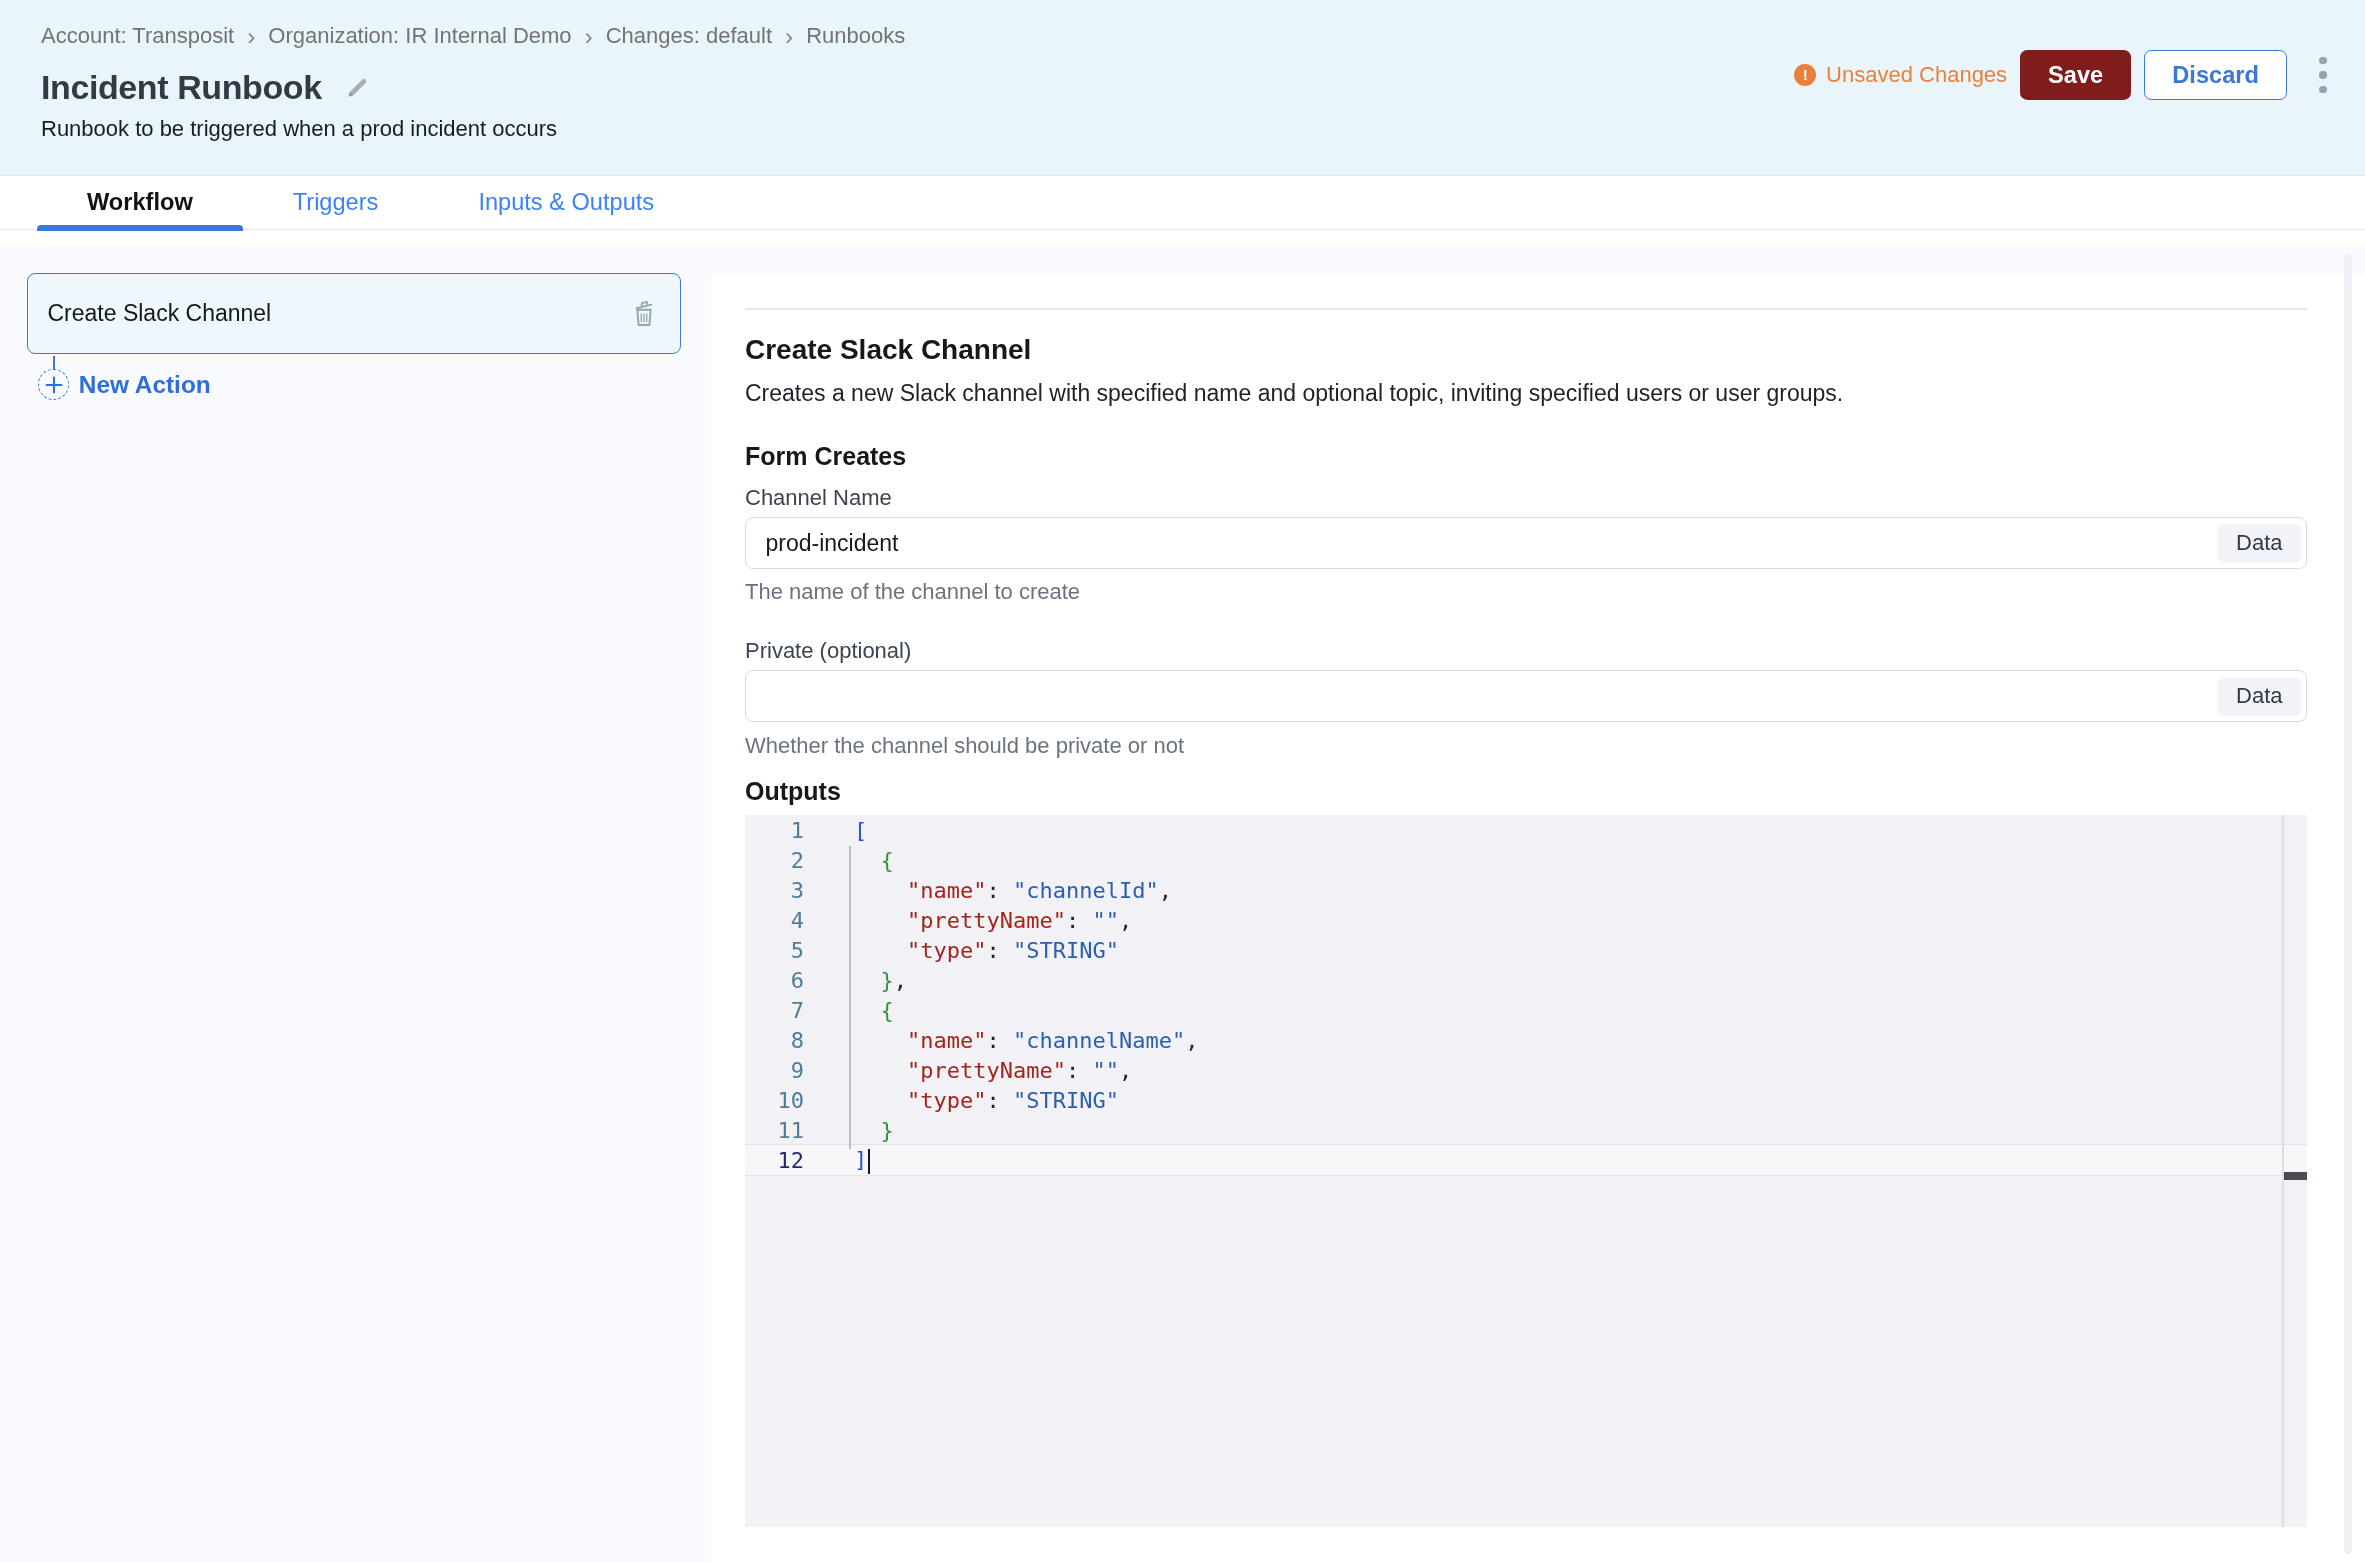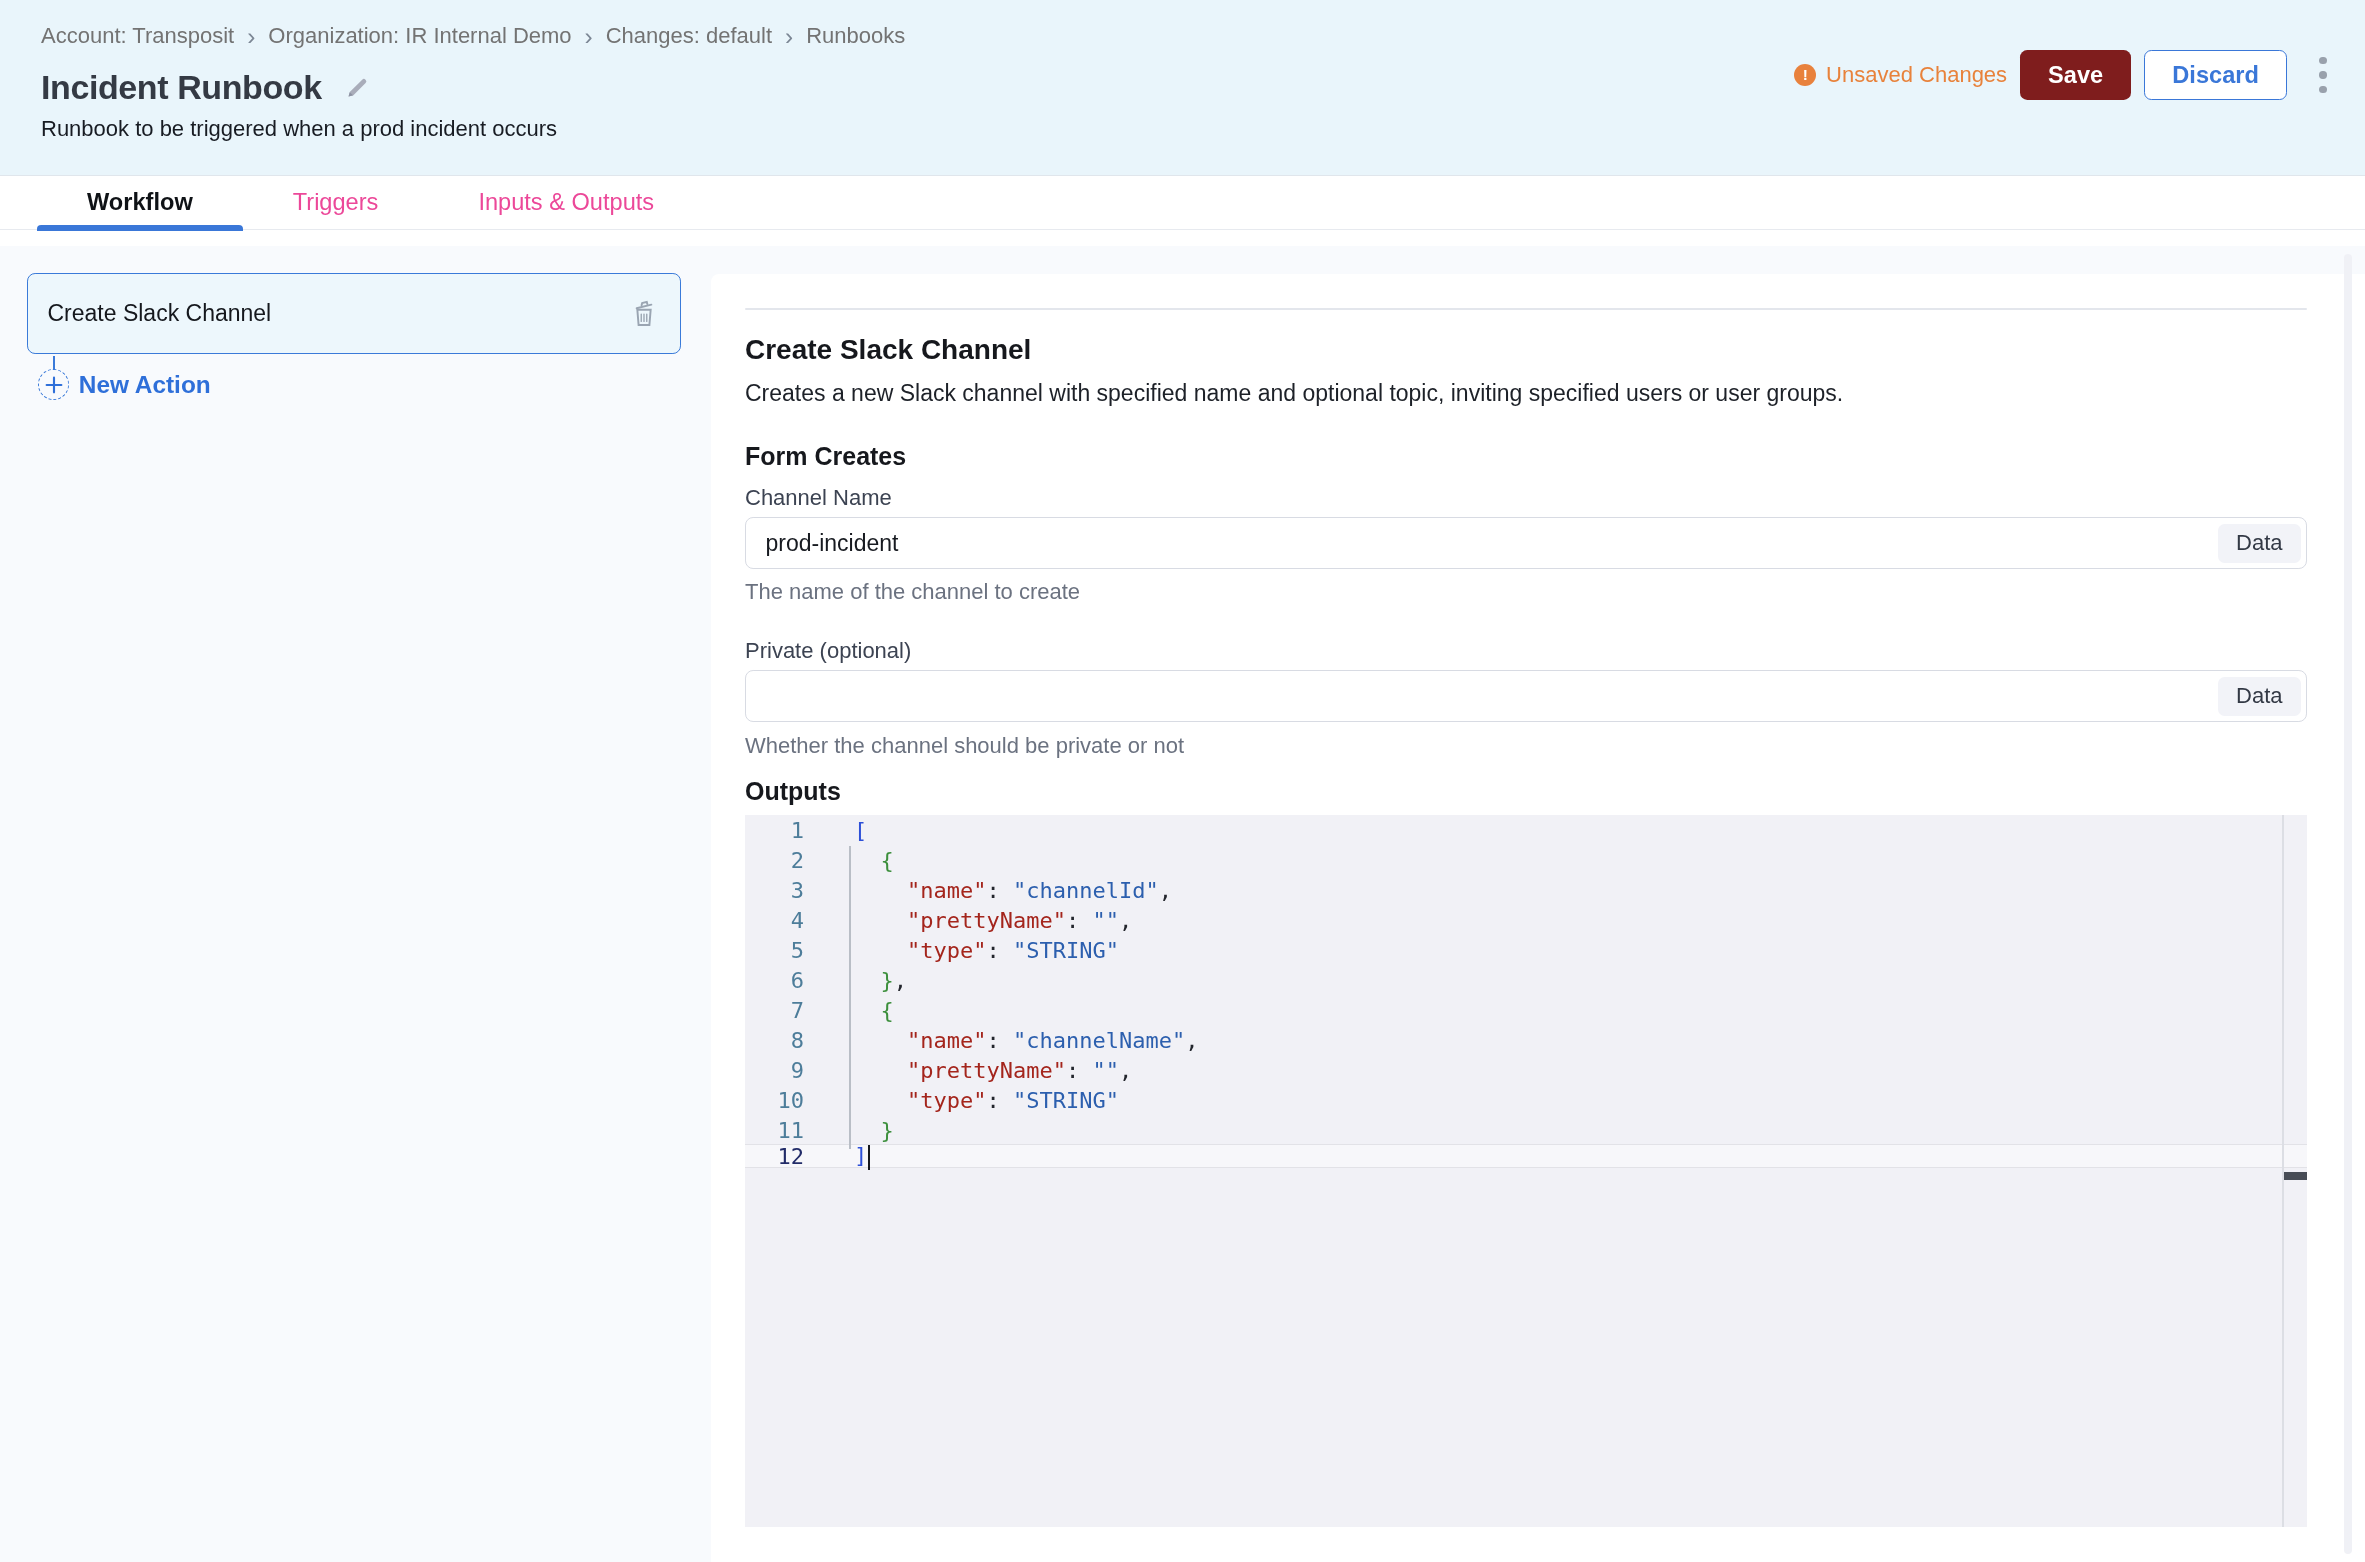--- a/index.html
+++ b/index.html
@@ -22,21 +22,21 @@
   .alert-dot { width:22px; height:22px; border-radius:50%; background:#e8813c; color:#ffffff; font-size:15.4px; font-weight:700; text-align:center; line-height:22px; }
   .unsaved-label { color:#e8823b; font-size:22px; white-space:nowrap; }
   .btn { height:50px; border-radius:7.3px; font-size:23.6px; font-weight:700; display:flex; align-items:center; justify-content:center; cursor:pointer; border:none; font-family:inherit; }
   .btn-save { width:111px; background:#7f1d1d; color:#ffffff; }
   .btn-discard { width:143px; margin-left:13px; background:#ffffff; color:#3a77d8; border:1.6px solid #3a77d8; }
   .kebab { margin-left:29px; display:flex; flex-direction:column; gap:7.3px; cursor:pointer; padding:3.3px; }
   .kebab i { width:7.3px; height:7.3px; border-radius:50%; background:#99a1ac; }
 
   
   .tab-bar { height:54px; background:#ffffff; border-bottom:1.6px solid #e7eaef; display:flex; padding-left:37px; }
-  .tab { position:relative; padding:0 50px; display:flex; align-items:center; font-size:23.6px; color:#ec4899; cursor:pointer; }
+  .tab { position:relative; padding:0 50px; display:flex; align-items:center; font-size:23.6px; color:#3b82f6; cursor:pointer; }
   .tab.active { color:#0f1216; font-weight:700; }
   .tab.active .tab-underline { position:absolute; left:0; right:0; bottom:-1.6px; height:5.7px; background:#3a77d8; border-radius:4.1px 4.1px 0 0; }
 
   
   .content { position:absolute; top:246px; left:0; right:0; bottom:0; background:#f8fafd; }
 
   
   .left-rail { position:absolute; left:0; top:0; width:711px; bottom:0; }
   .action-card { position:absolute; left:27px; top:27px; width:654px; height:81px; background:#edf7fc; border:1.6px solid #3a7ad9; border-radius:8.1px; display:flex; align-items:center; padding:0 18px 0 19.5px; cursor:pointer; }
   .action-card-label { font-size:23px; color:#15181d; flex:1; }
@@ -57,21 +57,21 @@
   .field-label { margin-top:13px; font-size:22px; color:#3c4352; line-height:26px; }
   .field-label.second { margin-top:33px; }
   .input-wrap { position:relative; margin-top:6.5px; height:52px; }
   .field-input { width:100%; height:52px; border:1.6px solid #d8dbe3; border-radius:8.1px; background:#ffffff; font-family:inherit; font-size:23px; color:#171a20; padding:0 106px 0 19.5px; outline:none; }
   .data-chip { position:absolute; top:6.5px; right:6.5px; height:39px; padding:0 18px; background:#f2f3f8; border:none; border-radius:6.5px; font-family:inherit; font-size:22px; font-weight:500; color:#333945; display:flex; align-items:center; cursor:pointer; }
   .field-help { margin-top:11.4px; font-size:22px; color:#6b7280; line-height:24.4px; }
 
   
   .editor { position:relative; margin-top:8.1px; height:712px; background:#f1f1f6; overflow:hidden; cursor:text; }
   .cm-row { display:flex; height:30px; align-items:center; font-family:"DejaVu Sans Mono", monospace; font-size:22px; }
-  .cm-row.active { background:#f7f7fa; border-top:0.8px solid #e2e2e7; border-bottom:0.8px solid #e2e2e7; height:24px; margin-top:-0.8px; }
+  .cm-row.active { background:#f7f7fa; border-top:0.8px solid #e2e2e7; border-bottom:0.8px solid #e2e2e7; height:32px; margin-top:-0.8px; }
   .cm-ln { width:59px; text-align:right; color:#4d7d9a; flex:none; }
   .cm-row.active .cm-ln { color:#222c68; }
   .cm-code { margin-left:50px; white-space:pre; color:#23262d; }
   .tok-key { color:#a4251c; }
   .tok-str { color:#2c5fae; }
   .tok-brace { color:#3c8f3c; }
   .tok-bracket { color:#2d50d8; }
   .tok-punct { color:#23262d; }
   .cm-cursor { display:inline-block; width:2.4px; height:25px; background:#15181d; vertical-align:middle; margin-left:0.8px; }
   .indent-guide { position:absolute; left:104px; top:31px; width:1.6px; height:303px; background:#b9bec6; }

